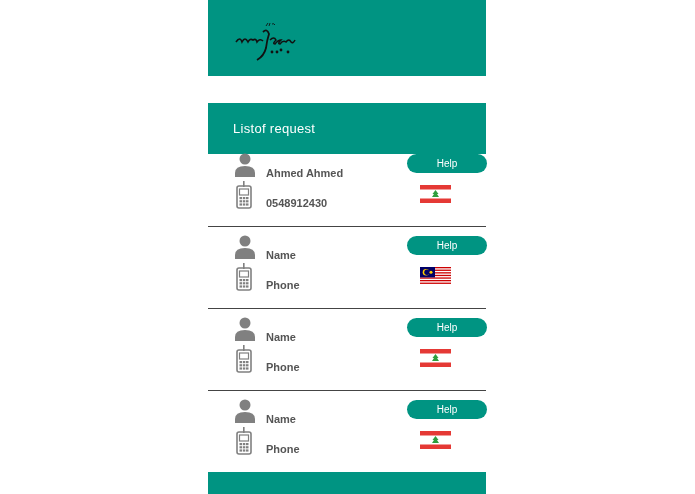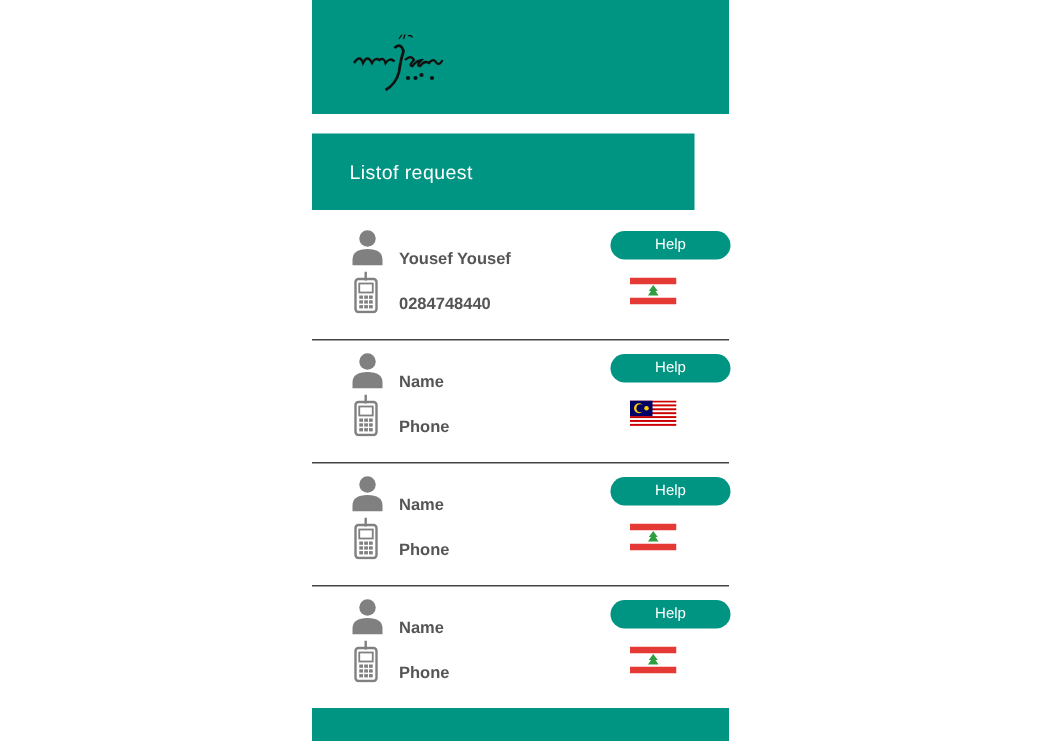--- a/index.html
+++ b/index.html
@@ -1,21 +1,21 @@
 <!DOCTYPE html>
 <html><head>
 <meta charset="utf-8">
 <style>
   html, body { margin:0; padding:0; }
   body { width:695px; height:494px; background:#ffffff; position:relative; overflow:hidden; font-family:"Liberation Sans", sans-serif; }
   .app { position:absolute; left:208px; top:0; width:278px; height:494px; background:#fff; }
   .header { position:absolute; left:0; top:0; width:278px; height:76px; background:#009482; }
   .logo { position:absolute; left:24px; top:18px; width:80px; height:46px; }
   .logo-svg { position:absolute; left:0; top:0; }
-  .title-bar { position:absolute; left:0; top:89px; width:255px; height:51px; background:#009482; }
+  .title-bar { position:absolute; left:0; top:103px; width:278px; height:51px; background:#009482; }
   .title { position:absolute; left:25px; top:18px; color:#fff; font-size:13px; letter-spacing:0.3px; }
   .card { position:absolute; left:0; width:278px; height:82px; border-bottom:1px solid #444; box-sizing:border-box; }
   .person-icon { position:absolute; left:26px; top:8px; width:22px; height:24px; }
   .phone-icon { position:absolute; left:28px; top:36px; width:16px; height:28px; }
   .name { position:absolute; left:58px; top:22px; font-weight:bold; font-size:11px; color:#555; }
   .phone { position:absolute; left:58px; top:52px; font-weight:bold; font-size:11px; color:#555; }
   .help { position:absolute; left:199px; top:9px; width:80px; height:19px; border-radius:10px; background:#009482; color:#fff; font-size:10px; text-align:center; line-height:19px; border:none; padding:0; cursor:pointer; font-family:"Liberation Sans", sans-serif; }
   .flag { position:absolute; left:212px; top:40px; width:31px; height:18px; }
   .footer { position:absolute; left:0; top:472px; width:278px; height:22px; background:#009482; }
 </style>
@@ -56,22 +56,22 @@
           <rect x="6.8" y="16" width="2.5" height="2.2"></rect>
           <rect x="10" y="16" width="2.5" height="2.2"></rect>
           <rect x="3.5" y="19.2" width="2.5" height="2.2"></rect>
           <rect x="6.8" y="19.2" width="2.5" height="2.2"></rect>
           <rect x="10" y="19.2" width="2.5" height="2.2"></rect>
           <rect x="3.5" y="22.4" width="2.5" height="2.2"></rect>
           <rect x="6.8" y="22.4" width="2.5" height="2.2"></rect>
           <rect x="10" y="22.4" width="2.5" height="2.2"></rect>
         </g>
       </svg>
-    <div class="name">Yousef Yousef</div>
-    <div class="phone">0284748440</div>
+    <div class="name">Ahmed Ahmed</div>
+    <div class="phone">0548912430</div>
     <button class="help">Help</button>
     <svg class="flag" viewBox="0 0 31 18">
         <rect width="31" height="18" fill="#fff"></rect>
         <rect width="31" height="4.5" fill="#e53935"></rect>
         <rect y="13.5" width="31" height="4.5" fill="#e53935"></rect>
         <path d="M15.5 5 l3 4 h-1.5 l2 3 h-7 l2 -3 h-1.5 z" fill="#2e9e3e"></path>
       </svg>
   </div>
 
   <div class="card" style="top:227px;">

